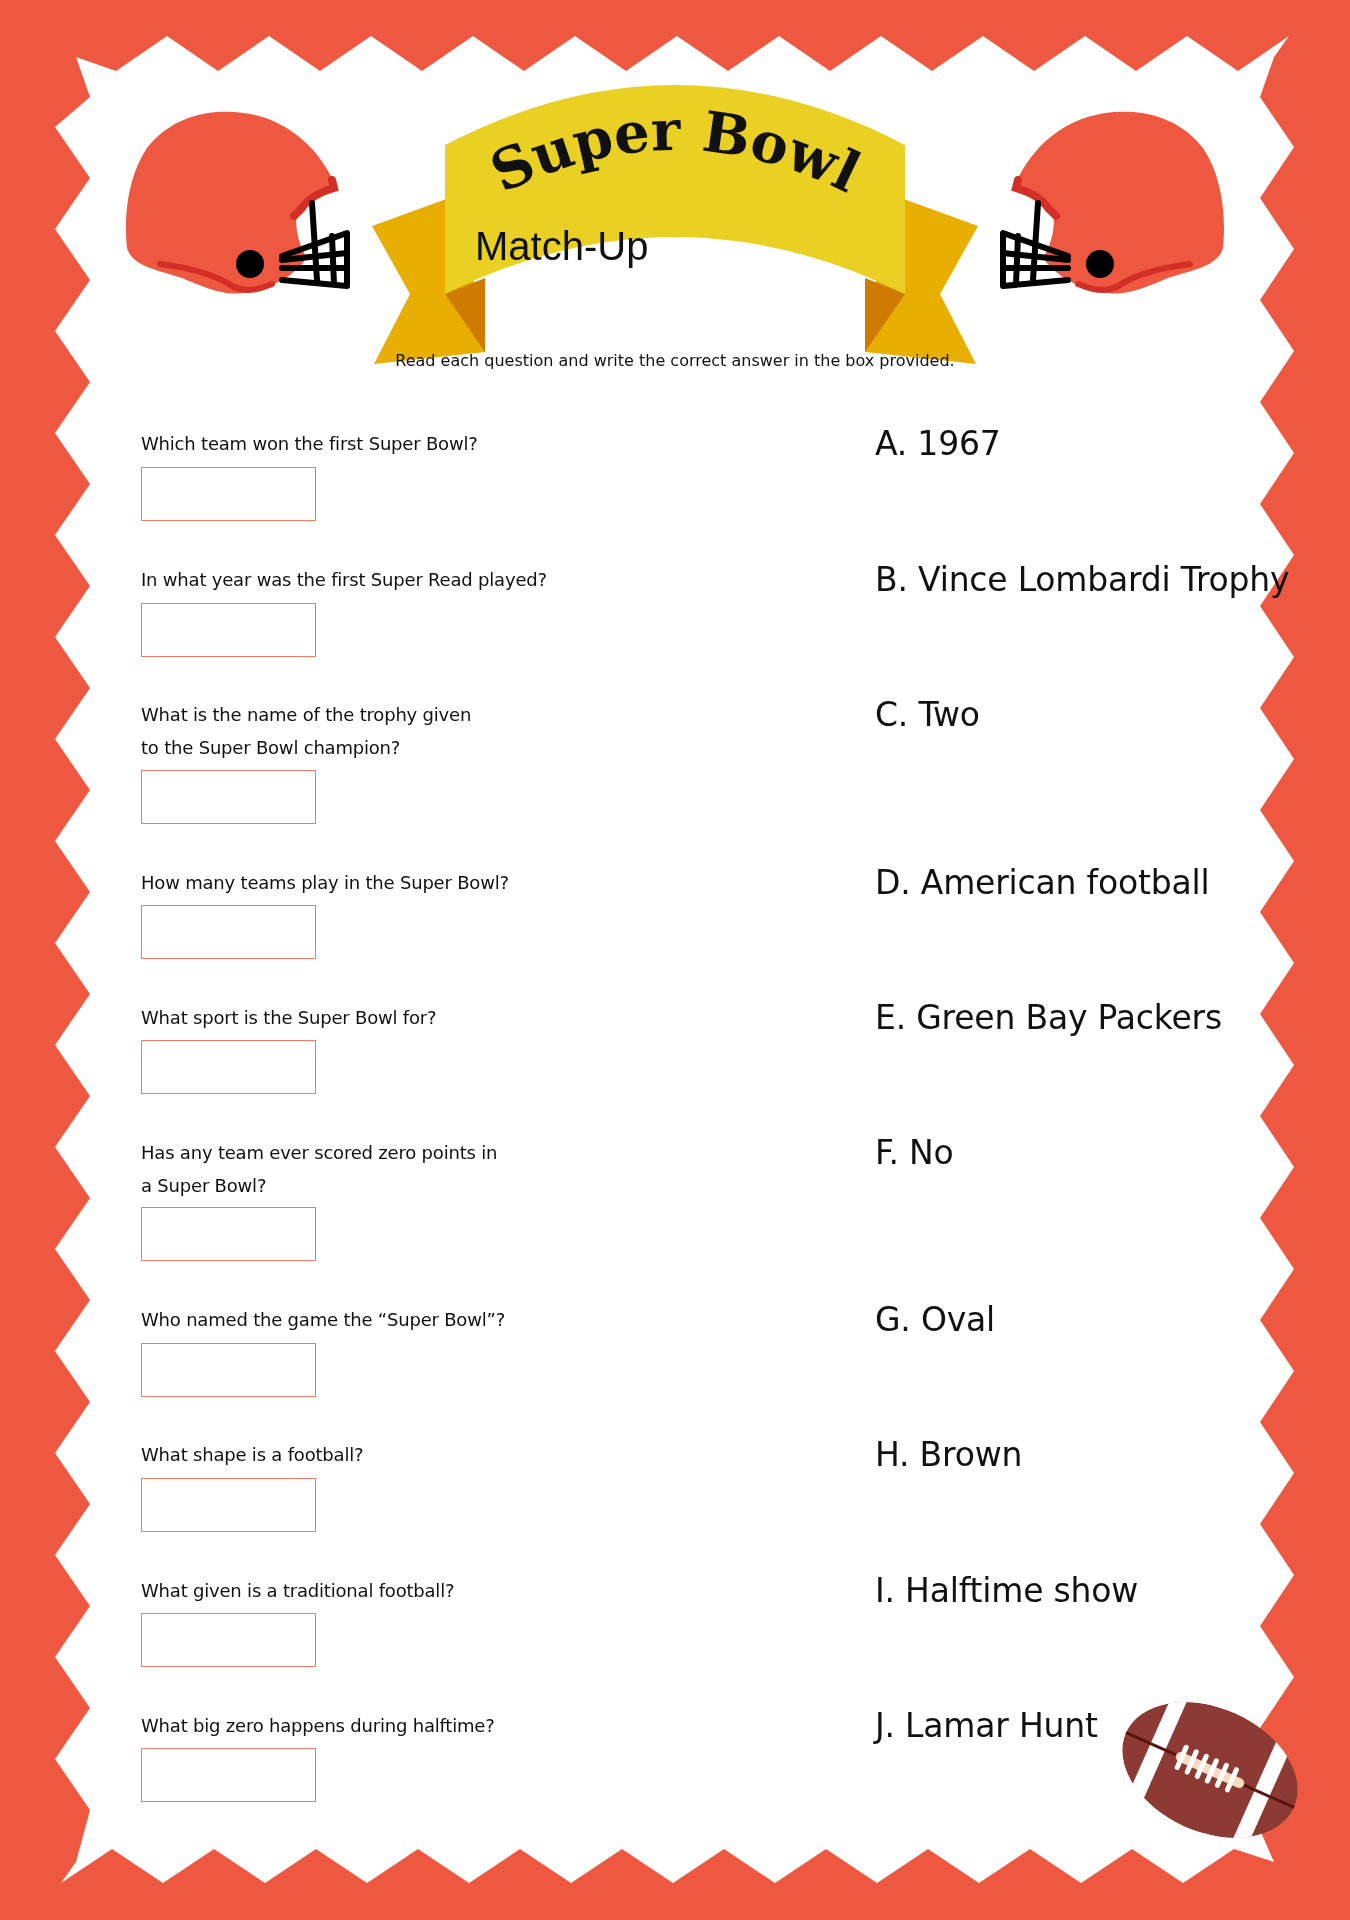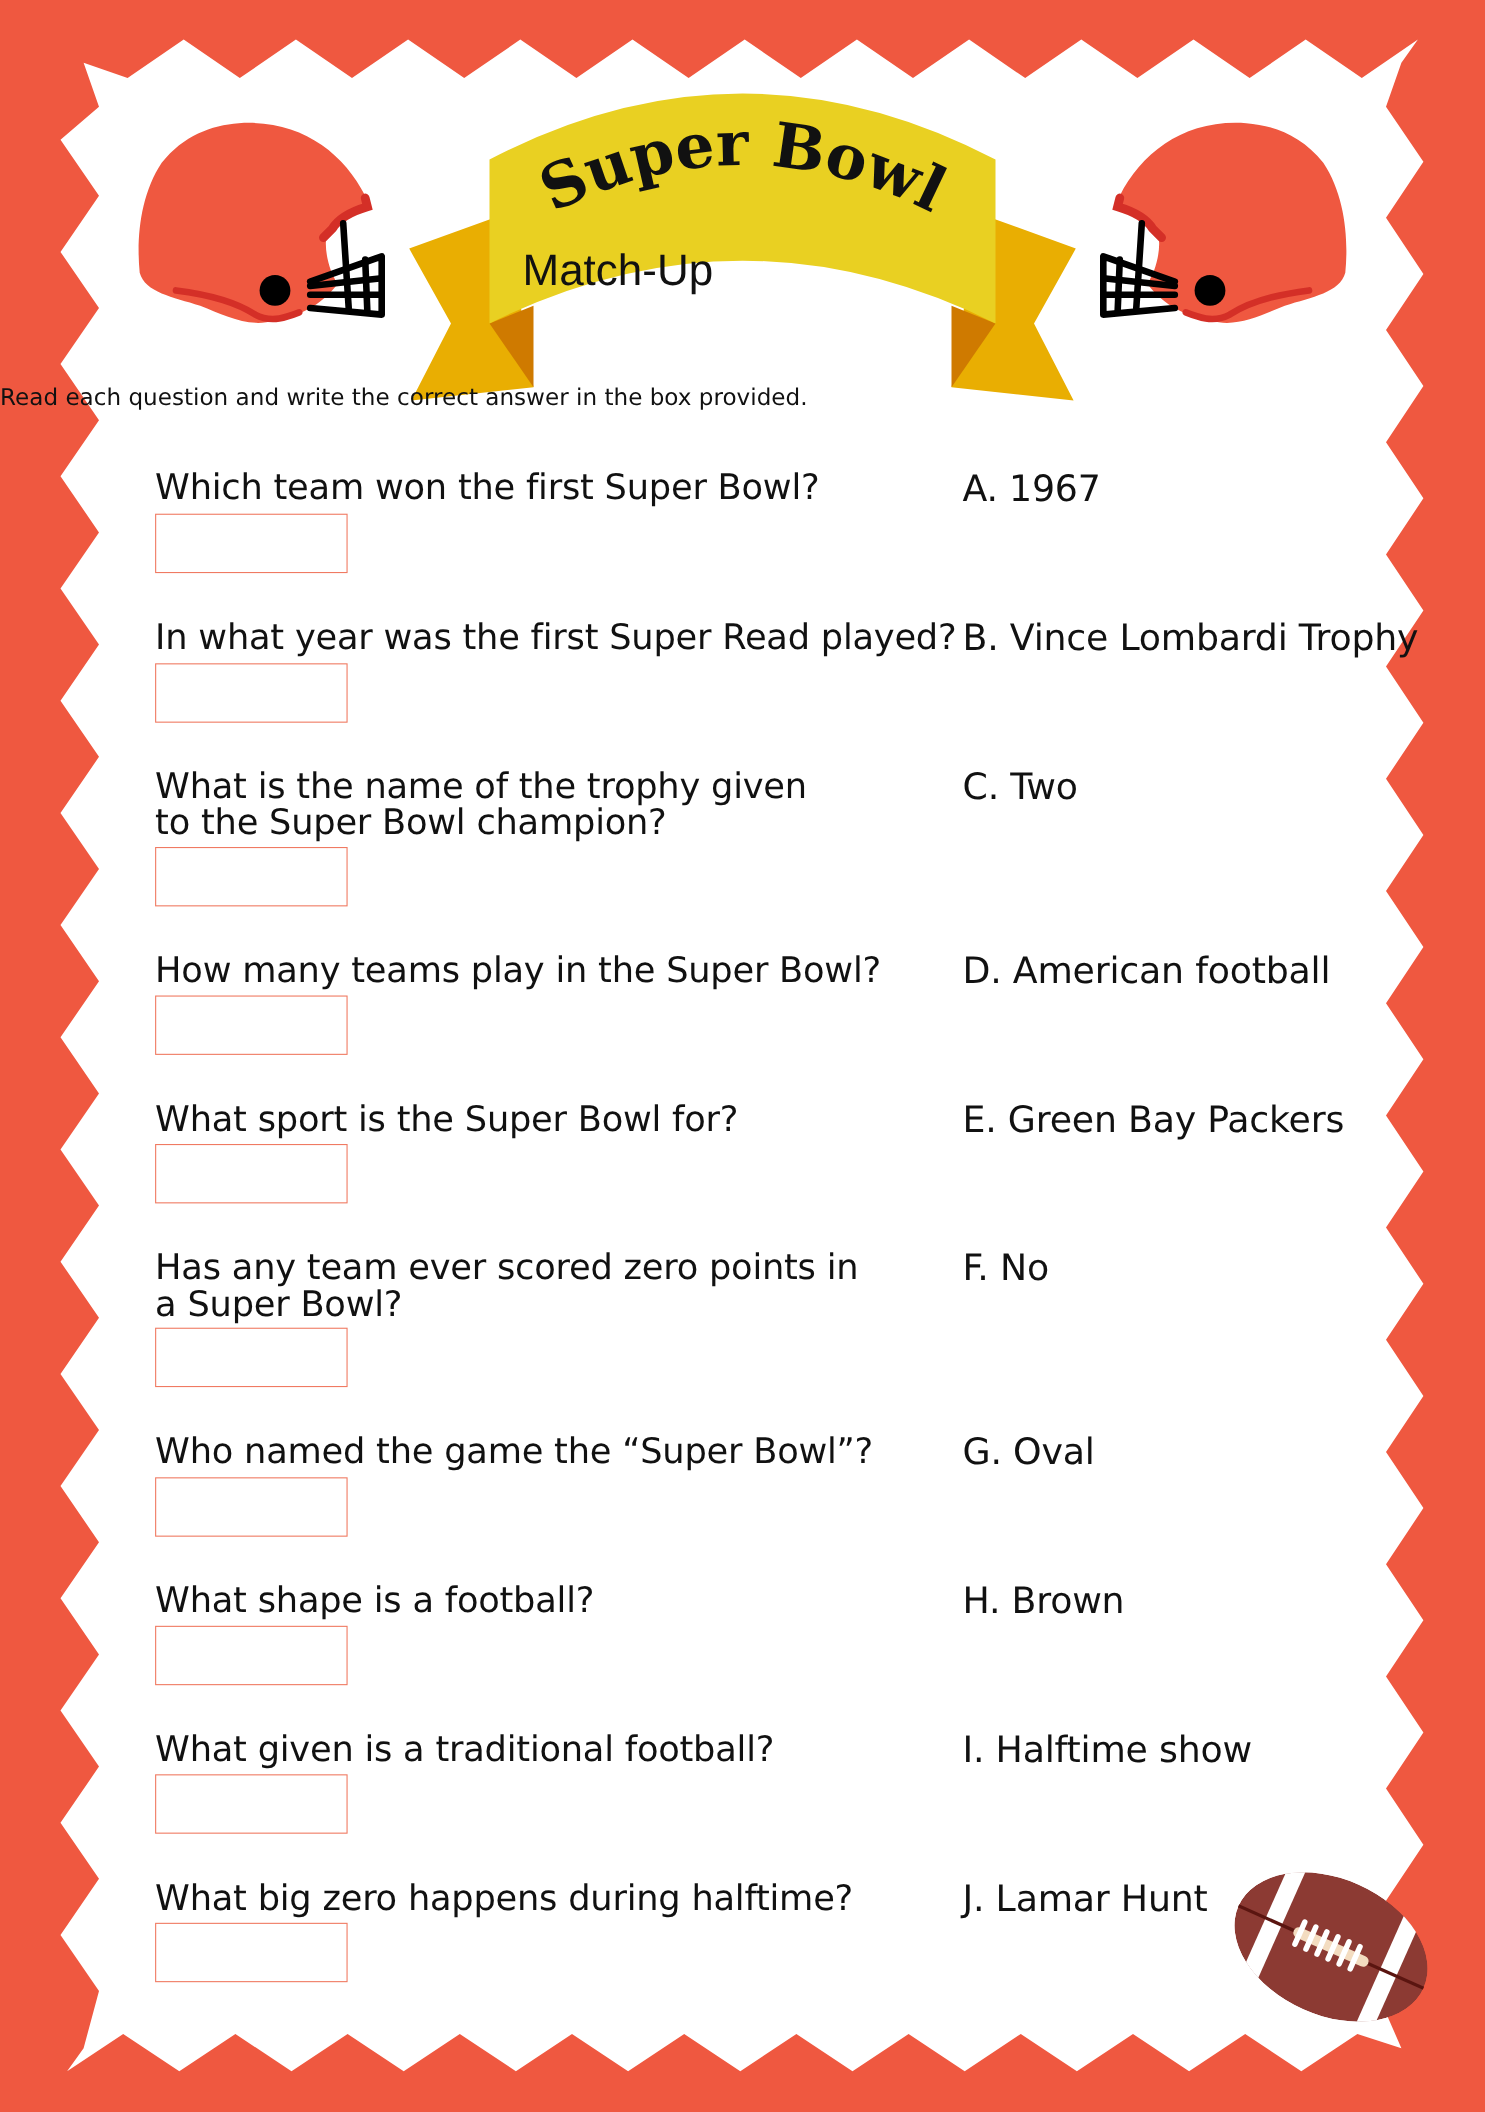--- a/index.html
+++ b/index.html
@@ -1,22 +1,22 @@
 <!DOCTYPE html>
 <html><head>
 <meta charset="utf-8">
 <style>
   html, body { margin:0; padding:0; }
   body { width:1350px; height:1920px; position:relative; overflow:hidden; background:#ef5840; font-family:"DejaVu Sans", sans-serif; color:#111; }
   #frame { position:absolute; left:0; top:0; width:1350px; height:1920px; }
   .abs { position:absolute; }
-  .q-text { position:absolute; left:141px; font-size:32px; line-height:33px; color:#111; white-space:pre-line; letter-spacing:-0.2px; }
+  .q-text { position:absolute; left:141px; font-size:18px; line-height:33px; color:#111; white-space:pre-line; letter-spacing:-0.2px; }
   .answer-box { position:absolute; left:141px; width:173px; height:52px; border:1.5px solid #f07a62; background:#fff; box-sizing:content-box; }
   .a-text { position:absolute; left:875px; font-size:33px; line-height:33px; color:#111; letter-spacing:-0.2px; }
-  #instructions { position:absolute; left:0; width:1350px; top:345px; font-size:21px; line-height:32px; color:#111; }
+  #instructions { position:absolute; left:0; width:1350px; top:345px; text-align:center; font-size:16px; line-height:32px; color:#111; }
   #title-svg { position:absolute; left:0; top:0; }
   #match-up { position:absolute; left:475px; width:400px; top:222px; text-align:left; font-family:"Liberation Sans", sans-serif; font-size:40px; line-height:48px; color:#111; }
 </style>
 </head>
 <body>
 
 <svg id="frame" width="1350" height="1920" viewBox="0 0 1350 1920" xmlns="http://www.w3.org/2000/svg">
   <polygon id="paper" fill="#ffffff" points="76,57 116,71 167,36 218,71 269,36 320,71 371,36 422,71 473,36 524,71 575,36 626,71 677,36 728,71 779,36 830,71 881,36 932,71 983,36 1034,71 1085,36 1136,71 1187,36 1238,71 1289,36 1274,57 1260,97 1294,147 1260,198 1294,249 1260,300 1294,351 1260,402 1294,453 1260,504 1294,555 1260,606 1294,657 1260,708 1294,759 1260,810 1294,861 1260,912 1294,963 1260,1014 1294,1065 1260,1116 1294,1167 1260,1218 1294,1269 1260,1320 1294,1371 1260,1422 1294,1473 1260,1524 1294,1575 1260,1626 1294,1677 1260,1728 1294,1779 1260,1830 1274,1862 1234,1849 1183,1883 1132,1849 1081,1883 1030,1849 979,1883 928,1849 877,1883 826,1849 775,1883 724,1849 673,1883 622,1849 571,1883 520,1849 469,1883 418,1849 367,1883 316,1849 265,1883 214,1849 163,1883 112,1849 61,1883 76,1862 90,1810 55,1759 90,1708 55,1657 90,1606 55,1555 90,1504 55,1453 90,1402 55,1351 90,1300 55,1249 90,1198 55,1147 90,1096 55,1045 90,994 55,943 90,892 55,841 90,790 55,739 90,688 55,637 90,586 55,535 90,484 55,433 90,382 55,331 90,280 55,229 90,178 55,127 90,97"></polygon>
 </svg>
 

